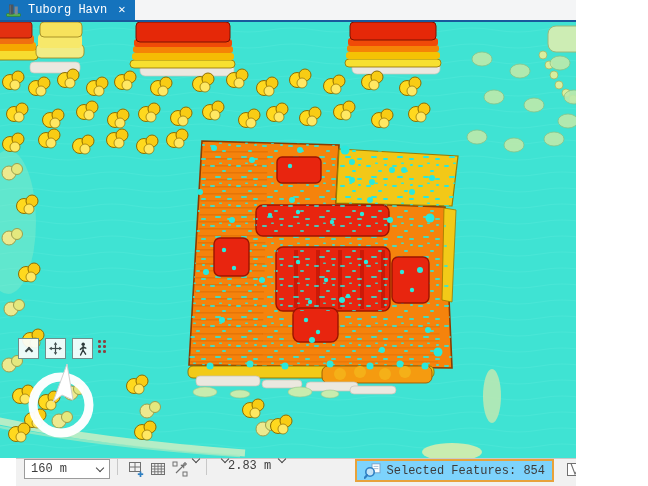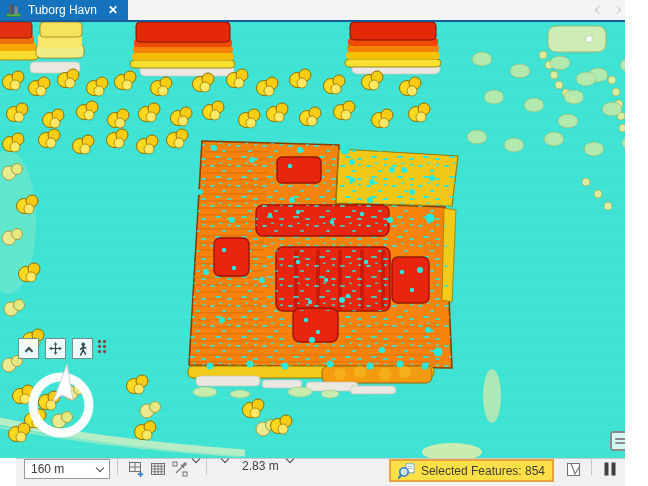--- a/index.html
+++ b/index.html
@@ -1,16 +1,16 @@
 <!DOCTYPE html>
 <html><head>
 <meta charset="utf-8">
 <style>
   html,body{margin:0;padding:0;background:#fff}
-  .screen{position:relative;width:625px;height:486px;overflow:hidden;font-family:Liberation Sans, sans-serif;-webkit-font-smoothing:antialiased}
+  .screen{position:relative;width:576px;height:486px;overflow:hidden;font-family:Liberation Mono, monospace;-webkit-font-smoothing:antialiased}
   
   .tabbar{position:absolute;top:0;left:0;width:648px;height:22px;background:#f4f5f6;border-bottom:2px solid #19599c;box-sizing:border-box;display:flex;align-items:stretch}
   .tab-active{display:flex;align-items:center;gap:7px;background:#1573bd;color:#fff;padding:0 10px 0 6px;font-size:12px}
   .tab-close{font-size:12px;font-weight:600;margin-left:4px;cursor:default;line-height:1}
   .tab-spacer{flex:1}
   .tab-nav{display:flex;align-items:center;gap:12px;padding-right:10px}
   
   .chv{display:inline-block;width:6px;height:6px;border-right:1.6px solid #474747;border-bottom:1.6px solid #474747;box-sizing:border-box}
   .chv.down{transform:rotate(45deg);margin-top:-3px}
   .chv.left{transform:rotate(135deg)}
@@ -25,23 +25,23 @@
   .grip{position:absolute;left:98px;top:318px;display:grid;grid-template-columns:repeat(2,4px);grid-auto-rows:4px;gap:1px}
   .grip i{width:2.6px;height:2.6px;background:#8a4343;border-radius:50%}
   .panelbtn{position:absolute;left:610px;top:409px;width:26px;height:20px;border:2px solid #8b8b8b;border-radius:3px;background:rgba(253,253,253,.8);box-sizing:border-box;display:flex;flex-direction:column;justify-content:center;gap:2.5px;padding:0 3px}
   .panelbtn i{height:2px;background:#8b8b8b;border-radius:1px}
   
   .statusbar{position:absolute;bottom:0;left:16px;width:648px;height:28px;background:#f1f1f1;border-top:1px solid #c9c9c9;box-sizing:border-box;display:flex;align-items:flex-start;font-size:12px;color:#3c3c3c;padding:0 6px}
   .scalebox{width:86px;height:20px;background:#fff;border:1px solid #9b9b9b;box-sizing:border-box;display:flex;align-items:center;justify-content:space-between;padding:0 6px;margin-left:2px}
   .sep{width:1px;height:16px;background:#c8c8c8;margin:0 7px;flex:0 0 1px}
   .sbicon{width:22px;height:20px;display:flex;align-items:center;justify-content:center;flex:0 0 auto}
   .coords{white-space:nowrap}
-  .elev{white-space:nowrap;margin-left:14px}
+  .elev{white-space:nowrap;}
   .chvbtn{margin-left:8px;display:flex;align-items:center}
-  .selbox{display:flex;align-items:center;gap:6px;border:2px solid #E8A23B;background:#fde047;height:23px;box-sizing:border-box;padding:0 7px;margin-left:auto;white-space:nowrap}
+  .selbox{display:flex;align-items:center;gap:6px;border:2px solid #E8A23B;background:#7dd3fc;height:23px;box-sizing:border-box;padding:0 7px;margin-left:auto;white-space:nowrap}
 </style>
 </head>
 <body>
 
 <div class="screen">
 
   <div class="tabbar">
     <div class="tab-active">
       <svg width="15" height="14" viewBox="0 0 15 14">
         <rect x="0.5" y="10.5" width="14" height="3" rx="1" fill="#53b049" stroke="#2e7a2e" stroke-width="0.6"></rect>

